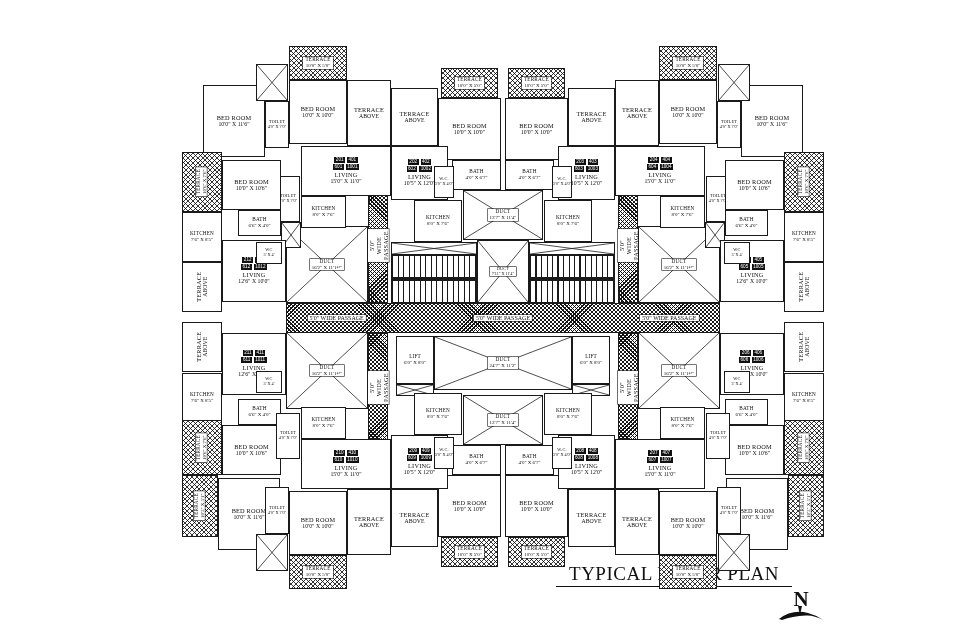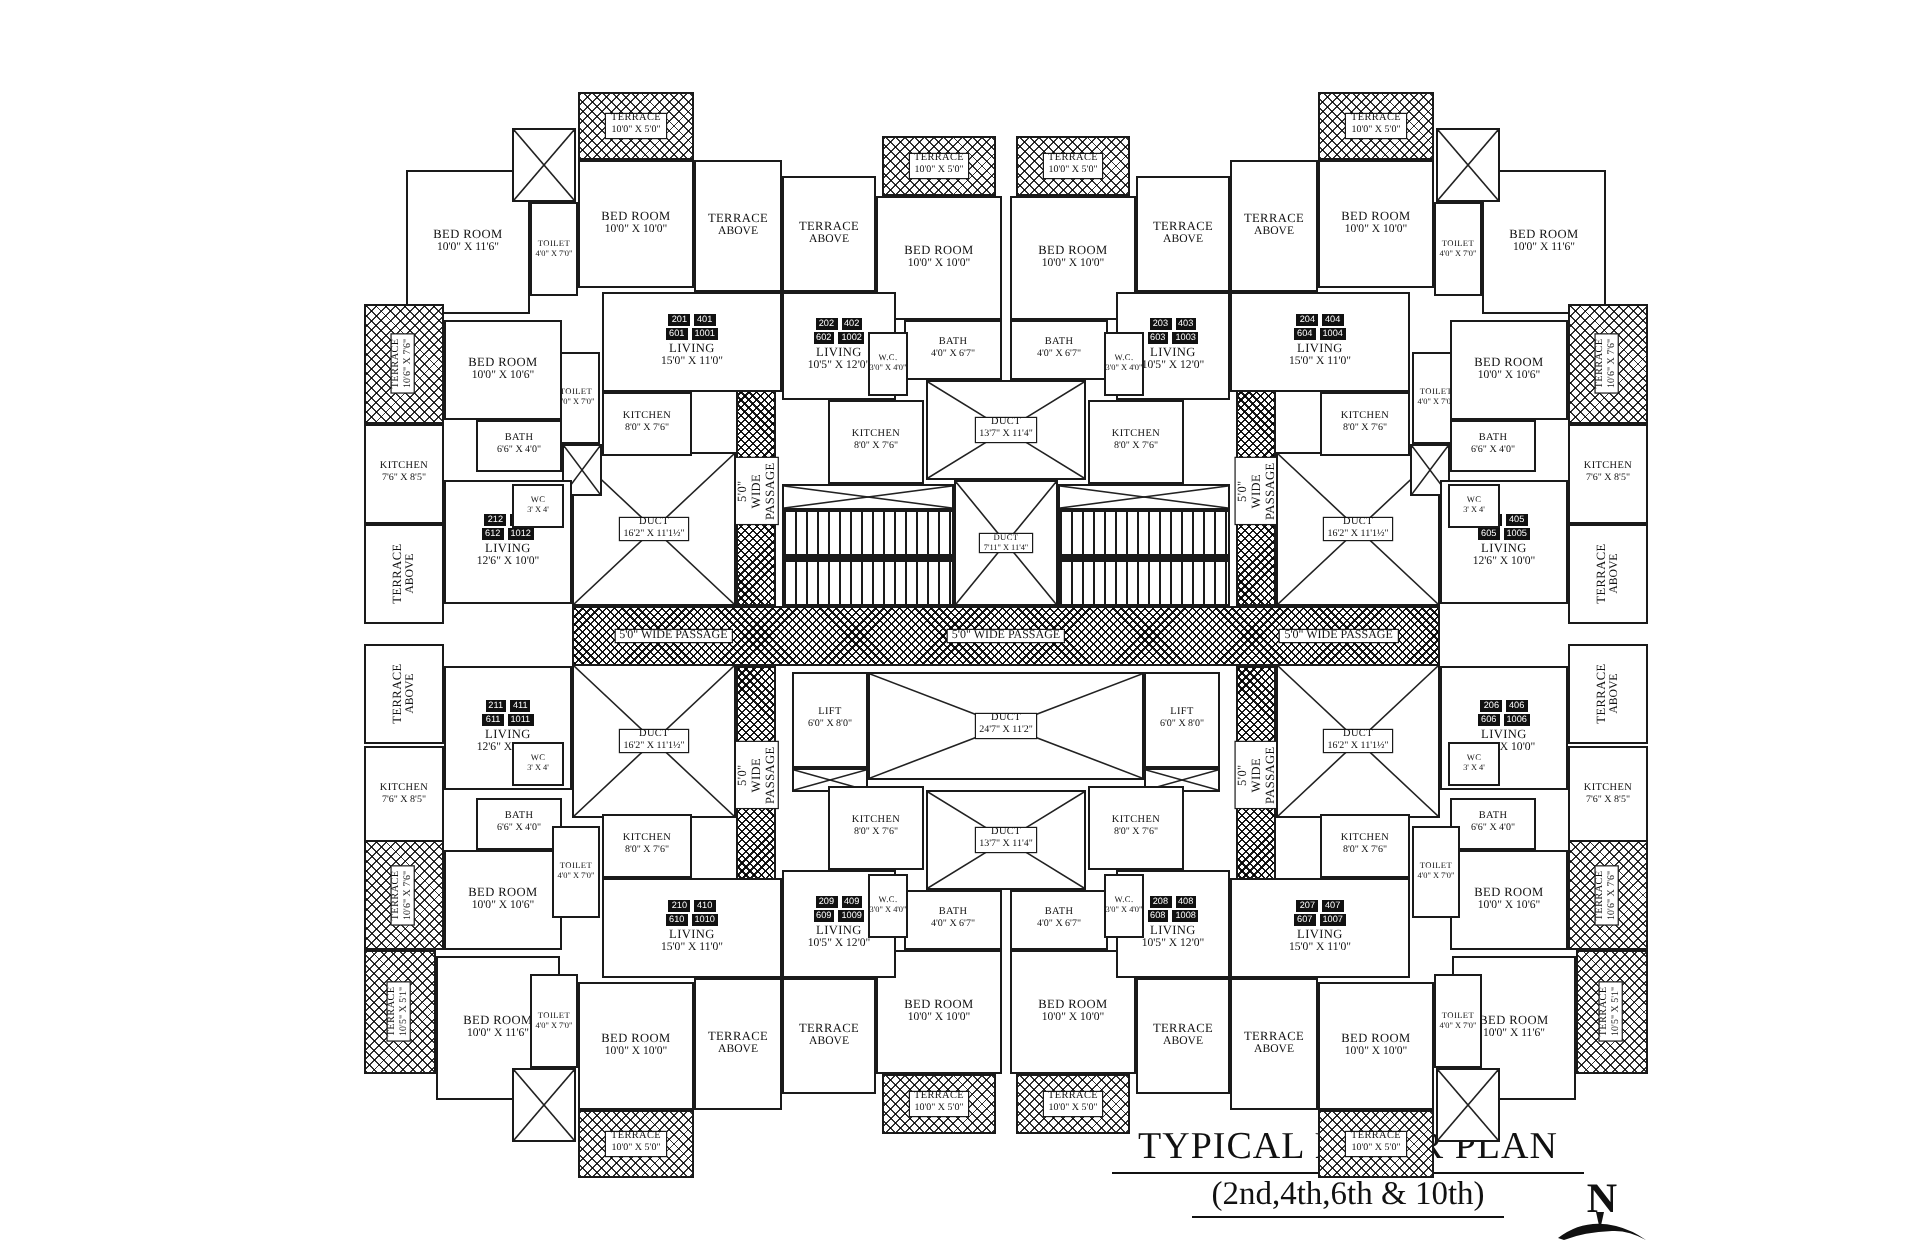--- a/index.html
+++ b/index.html
@@ -880,21 +880,20 @@
       <div class="rm  sm" style="left: 660px; top: 407px; width: 45px; height: 32px;">
         <div class="lab">
           <div class="nm">KITCHEN</div>
           <div class="dm">8'0" X 7'6"</div>
         </div>
       </div>
     </div>
 
   <div id="titleblock">
     <div id="title-l1">TYPICAL FLOOR PLAN</div>
-    <div id="title-l2">(2nd,4th,6th &amp; 10th)</div>
   </div>
 
   <div id="north">
     <div id="north-n">N</div>
     <svg width="46" height="16" viewBox="0 0 46 16">
       <path d="M1 13 Q14 3 30 7 Q38 9 45 14 Q36 9 28 9.5 Q14 10 4 14 Z" fill="#111"></path>
       <polygon points="20,0 24,0 22,9" fill="#111"></polygon>
     </svg>
   </div>
 </div>

